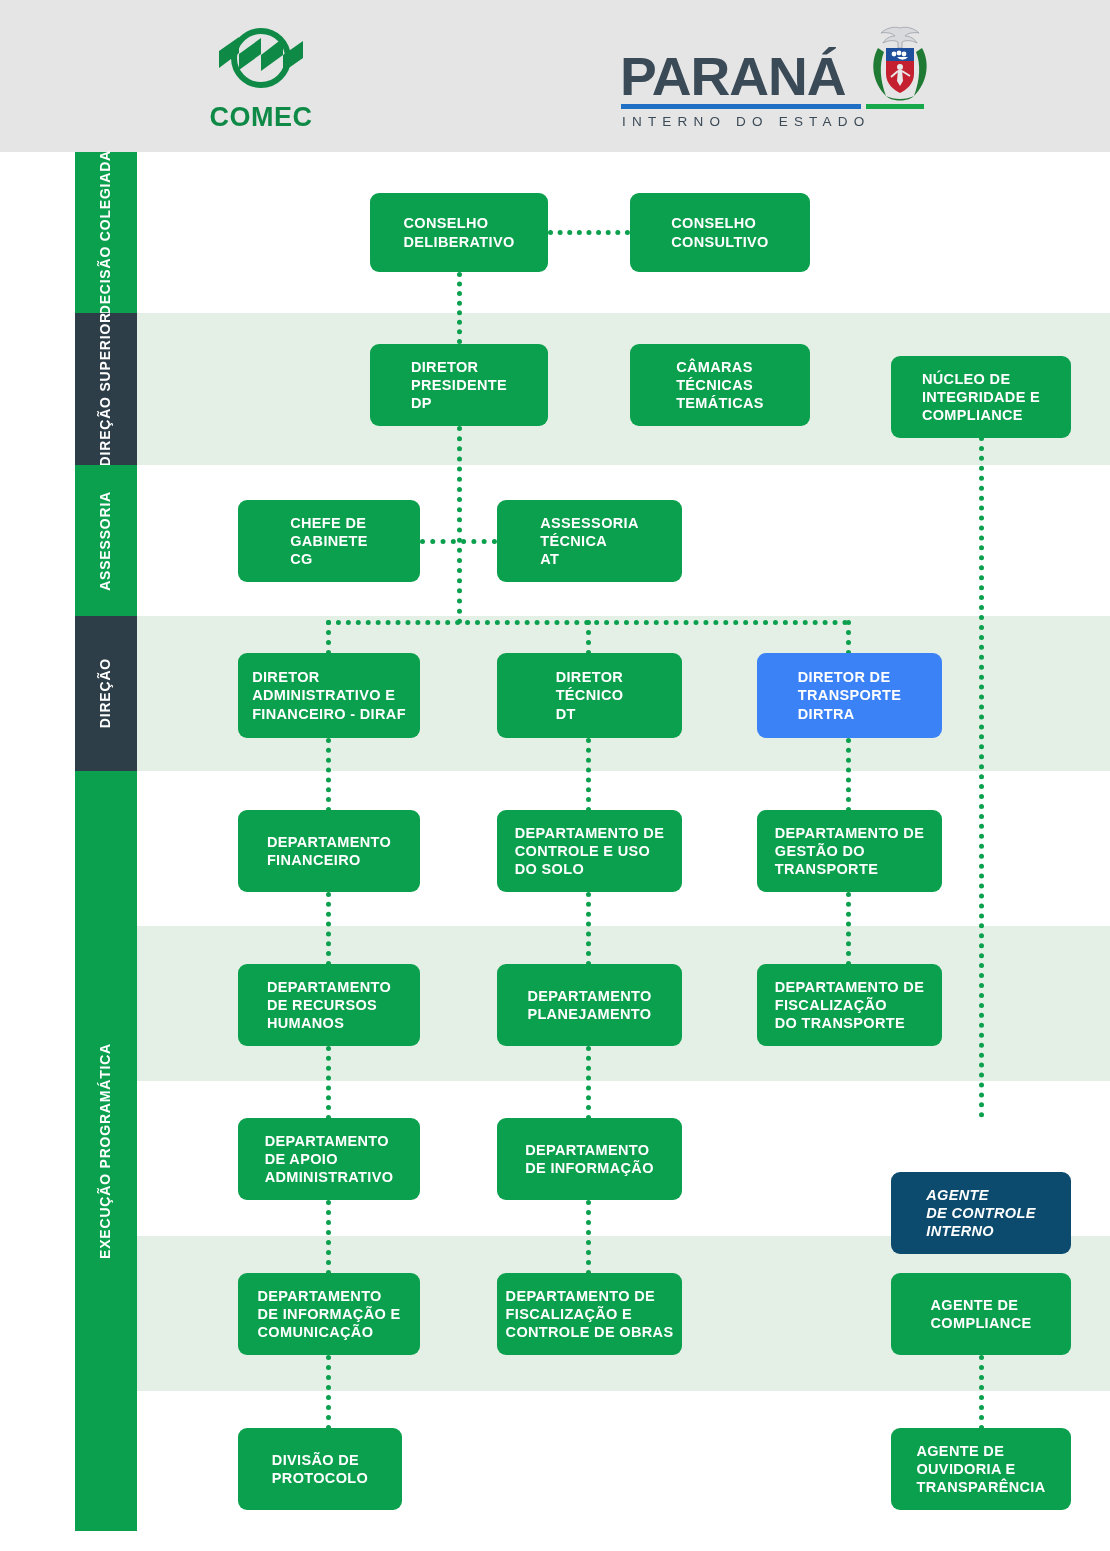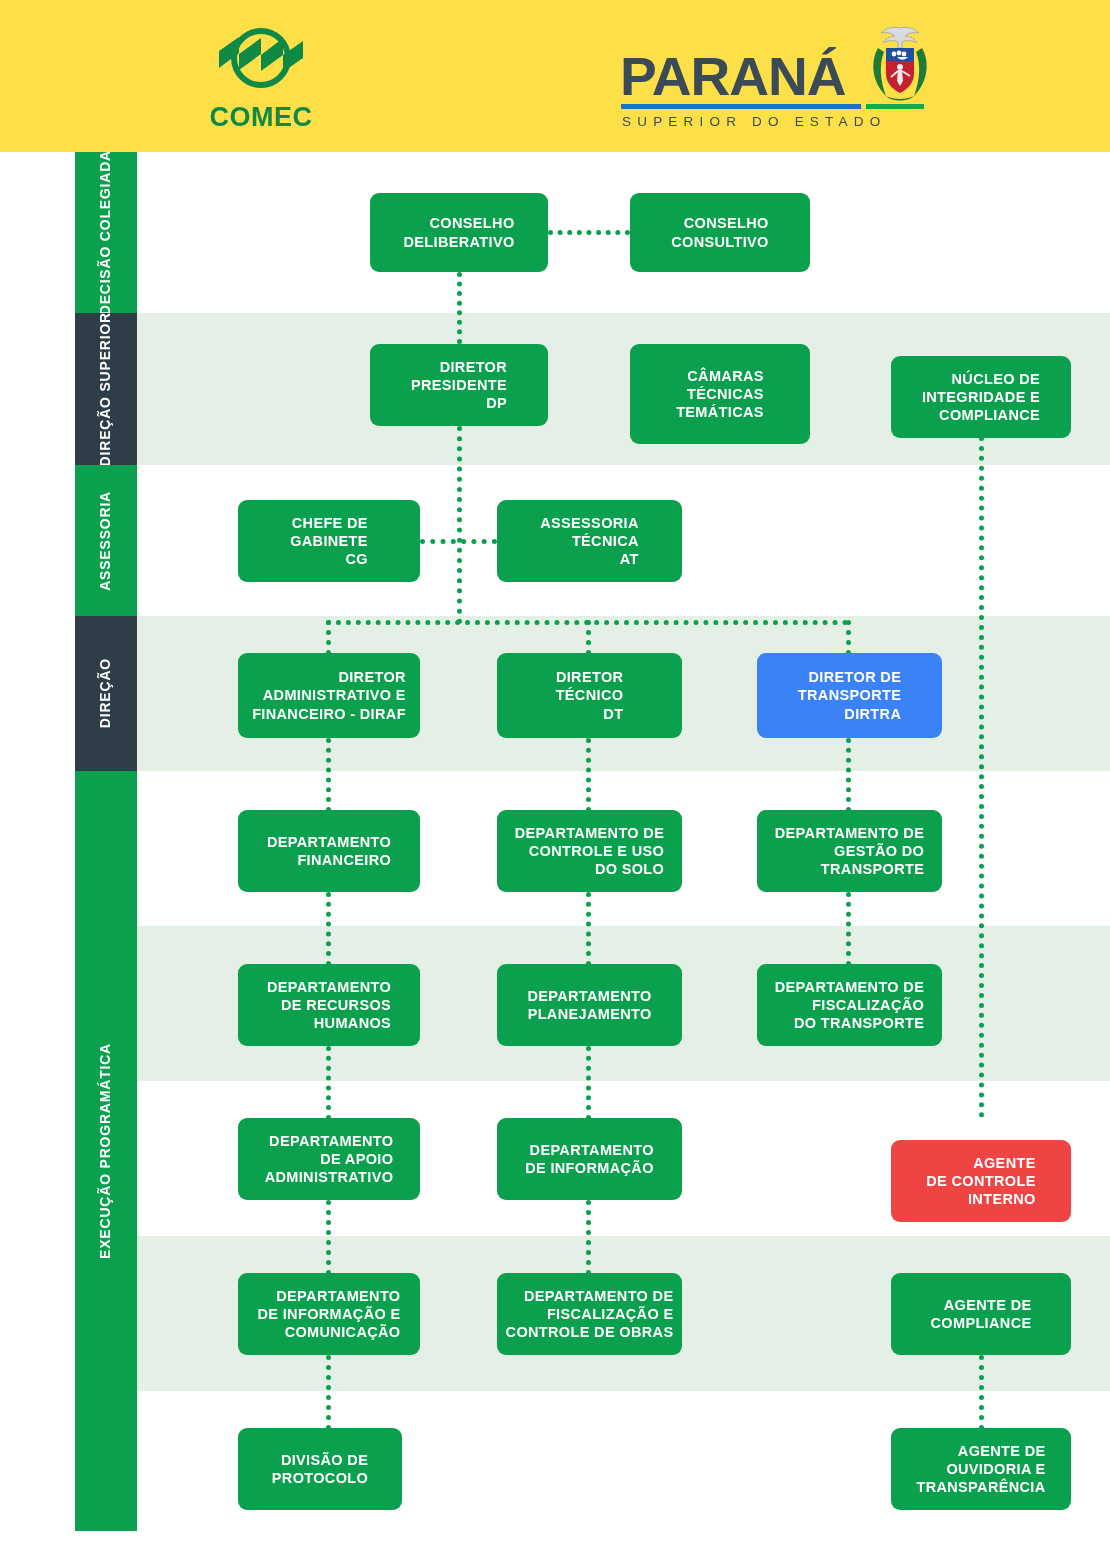--- a/index.html
+++ b/index.html
@@ -18,21 +18,21 @@
     height: 1551px;
     overflow: hidden;
     background: #ffffff;
   }
 
   
   .header {
     position: absolute;
     left: 0; top: 0;
     width: 1110px; height: 152px;
-    background: #fde047;
+    background: #e5e5e5;
   }
 
   .comec-logo {
     position: absolute;
     left: 196px; top: 24px;
     width: 130px; height: 108px;
   }
   .comec-mark { display: block; width: 104px; height: 74px; margin: 0 auto; }
   .comec-word {
     text-align: center;
@@ -130,21 +130,21 @@
 
   
   .node {
     position: absolute;
     background: #0ba04d;
     border-radius: 9px;
     color: #ffffff;
     display: flex;
     align-items: center;
     justify-content: center;
-    text-align: right;
+    text-align: left;
     font-weight: 700;
     font-size: 14.5px;
     line-height: 1.25;
     letter-spacing: 0.35px;
     padding: 8px 8px;
     z-index: 4;
   }
 
   
   .conn {
@@ -175,21 +175,21 @@
         <path d="M10 44 L10 27 L30 13 L30 30 L52 14 L52 31 L74 14 L74 31 L94 17 L94 34
                  L74 48 L74 31 L52 47 L52 30 L30 46 L30 29 Z" fill="#0f8a46"></path>
       </svg>
       <div class="comec-word">COMEC</div>
     </div>
 
     <div class="parana-logo">
       <div class="parana-word">PARANÁ</div>
       <div class="parana-rule-blue"></div>
       <div class="parana-rule-green"></div>
-      <div class="parana-sub">SUPERIOR DO ESTADO</div>
+      <div class="parana-sub">INTERNO DO ESTADO</div>
 
       <svg class="brasao" viewBox="0 0 72 84">
 
         <path d="M36 4 C30 2 22 4 17 9 C23 8 28 9 31 12 C26 12 21 15 19 19 C25 16 30 16 34 18
                  L34 24 L38 24 L38 18 C42 16 47 16 53 19 C51 15 46 12 41 12 C44 9 49 8 55 9
                  C50 4 42 2 36 4 Z" fill="#d8dade" stroke="#9aa0a6" stroke-width="0.8"></path>
 
         <path d="M14 24 C6 38 8 58 22 72 C16 56 15 40 20 28 Z" fill="#1f7a34"></path>
         <path d="M58 24 C66 38 64 58 50 72 C56 56 57 40 52 28 Z" fill="#1f7a34"></path>
         <path d="M22 72 C28 78 44 78 50 72 C42 76 30 76 22 72 Z" fill="#1f7a34"></path>
@@ -264,21 +264,21 @@
   <div id="nodes-layer">
       <div class="node" style="left: 370px; top: 193px; width: 178px; height: 79px; background: rgb(11, 160, 77);">
         <span>CONSELHO<br>DELIBERATIVO</span>
       </div>
       <div class="node" style="left: 630px; top: 193px; width: 180px; height: 79px; background: rgb(11, 160, 77);">
         <span>CONSELHO<br>CONSULTIVO</span>
       </div>
       <div class="node" style="left: 370px; top: 344px; width: 178px; height: 82px; background: rgb(11, 160, 77);">
         <span>DIRETOR<br>PRESIDENTE<br>DP</span>
       </div>
-      <div class="node" style="left: 630px; top: 344px; width: 180px; height: 100px; background: rgb(11, 160, 77);">
+      <div class="node" style="left: 630px; top: 344px; width: 180px; height: 82px; background: rgb(11, 160, 77);">
         <span>CÂMARAS<br>TÉCNICAS<br>TEMÁTICAS</span>
       </div>
       <div class="node" style="left: 891px; top: 356px; width: 180px; height: 82px; background: rgb(11, 160, 77);">
         <span>NÚCLEO DE<br>INTEGRIDADE E<br>COMPLIANCE</span>
       </div>
       <div class="node" style="left: 238px; top: 500px; width: 182px; height: 82px; background: rgb(11, 160, 77);">
         <span>CHEFE DE<br>GABINETE<br>CG</span>
       </div>
       <div class="node" style="left: 497px; top: 500px; width: 185px; height: 82px; background: rgb(11, 160, 77);">
         <span>ASSESSORIA<br>TÉCNICA<br>AT</span>
@@ -309,21 +309,21 @@
       </div>
       <div class="node" style="left: 757px; top: 964px; width: 185px; height: 82px; background: rgb(11, 160, 77);">
         <span>DEPARTAMENTO DE<br>FISCALIZAÇÃO<br>DO TRANSPORTE</span>
       </div>
       <div class="node" style="left: 238px; top: 1118px; width: 182px; height: 82px; background: rgb(11, 160, 77);">
         <span>DEPARTAMENTO<br>DE APOIO<br>ADMINISTRATIVO</span>
       </div>
       <div class="node" style="left: 497px; top: 1118px; width: 185px; height: 82px; background: rgb(11, 160, 77);">
         <span>DEPARTAMENTO<br>DE INFORMAÇÃO</span>
       </div>
-      <div class="node" style="left: 891px; top: 1140px; width: 180px; height: 82px; background: #ef4444;">
+      <div class="node" style="left: 891px; top: 1172px; width: 180px; height: 82px; background: #0c4a6e; font-style: italic;">
         <span>AGENTE<br>DE CONTROLE<br>INTERNO</span>
       </div>
       <div class="node" style="left: 238px; top: 1273px; width: 182px; height: 82px; background: rgb(11, 160, 77);">
         <span>DEPARTAMENTO<br>DE INFORMAÇÃO E<br>COMUNICAÇÃO</span>
       </div>
       <div class="node" style="left: 497px; top: 1273px; width: 185px; height: 82px; background: rgb(11, 160, 77);">
         <span>DEPARTAMENTO DE<br>FISCALIZAÇÃO E<br>CONTROLE DE OBRAS</span>
       </div>
       <div class="node" style="left: 891px; top: 1273px; width: 180px; height: 82px; background: rgb(11, 160, 77);">
         <span>AGENTE DE<br>COMPLIANCE</span>

